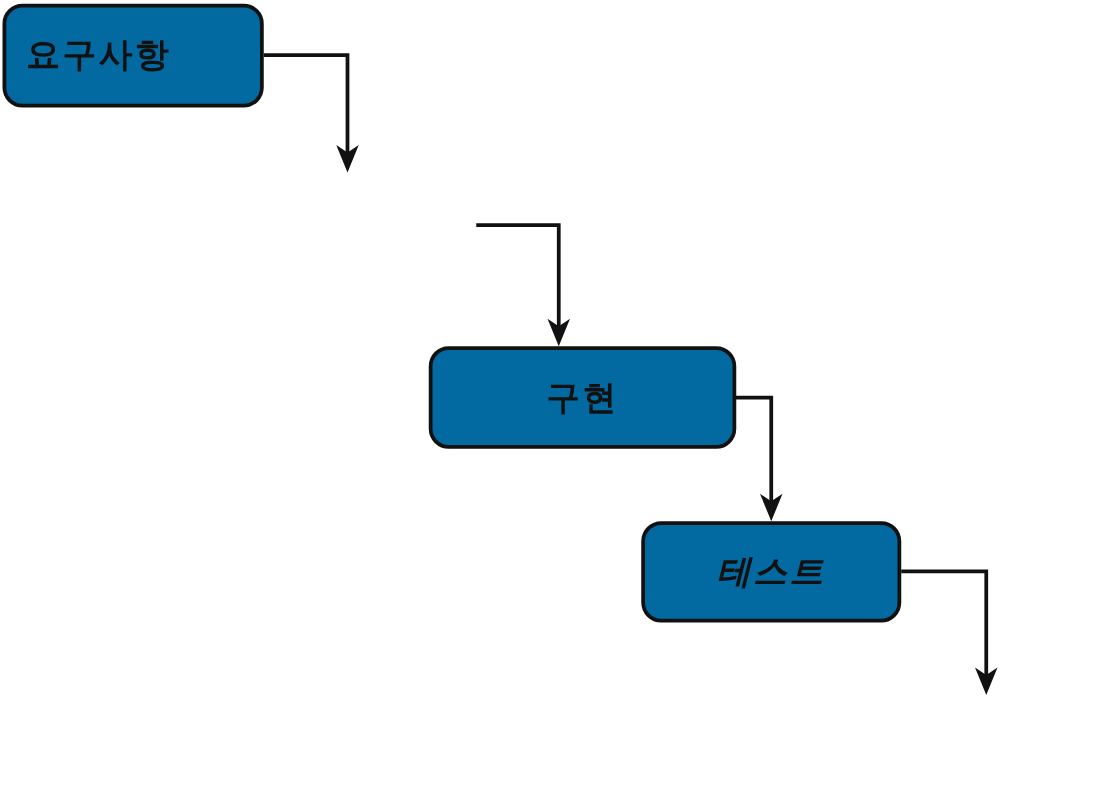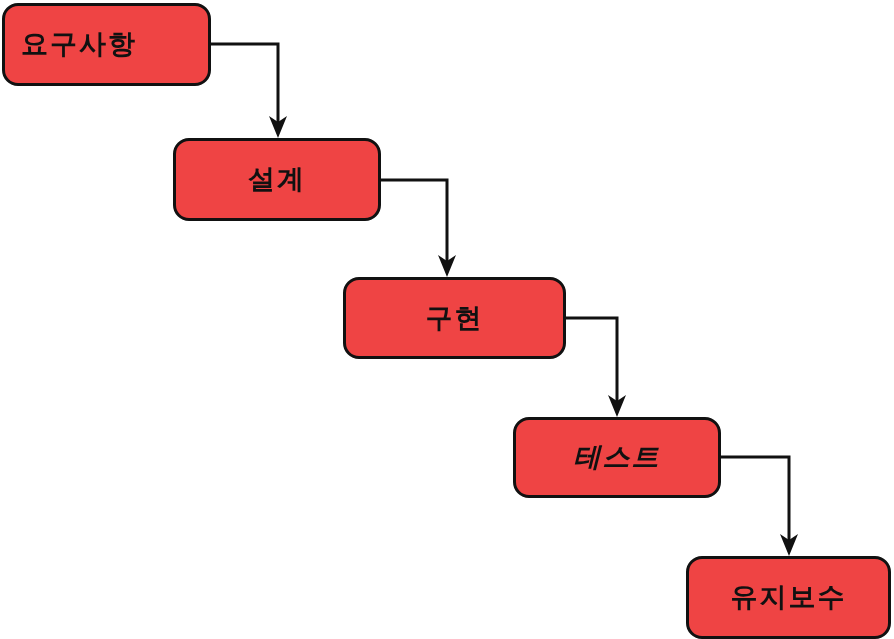--- a/index.html
+++ b/index.html
@@ -22,21 +22,21 @@
     position: absolute;
     left: 0;
     top: 0;
     width: 894px;
     height: 639px;
     display: block;
   }
   .node-box {
     position: absolute;
     box-sizing: border-box;
-    background: #ef4444;
+    background: #0369a1;
     border: 3px solid #111111;
     border-radius: 16px;
     display: flex;
     align-items: center;
   }
   .node-box.align-center { justify-content: center; }
   .node-box.align-left { justify-content: flex-start; padding-left: 16px; }
   .node-label {
     font-size: 27px;
     font-weight: bold;
@@ -67,29 +67,23 @@
     <g>
       <path fill="none" stroke="#111111" stroke-width="3" stroke-linecap="butt" stroke-linejoin="miter" d="M 721 457 L 789 457 L 789 548"></path>
       <polygon points="789,556 780,534 789,540 798,534" fill="#111111"></polygon>
     </g>
   </svg>
 
   <div class="node-box align-left" id="node-requirements" style="left: 2px; top: 3px; width: 209px; height: 83px; border-color: rgb(17, 17, 17);">
     <span class="node-label" style="color: rgb(17, 17, 17);">요구사항</span>
   </div>
 
-  <div class="node-box align-center" id="node-design" style="left: 173px; top: 138px; width: 208px; height: 83px; border-color: rgb(17, 17, 17);">
-    <span class="node-label" style="color: rgb(17, 17, 17);">설계</span>
-  </div>
 
-  <div class="node-box align-center" id="node-implementation" style="left: 343px; top: 277px; width: 223px; height: 82px; border-color: rgb(17, 17, 17);">
+  <div class="node-box align-center" id="node-implementation" style="left: 343px; top: 277px; width: 246px; height: 82px; border-color: rgb(17, 17, 17);">
     <span class="node-label" style="color: rgb(17, 17, 17);">구현</span>
   </div>
 
   <div class="node-box align-center" id="node-test" style="left: 513px; top: 417px; width: 208px; height: 81px; border-color: rgb(17, 17, 17); font-style: italic;">
     <span class="node-label" style="color: rgb(17, 17, 17);">테스트</span>
   </div>
 
-  <div class="node-box align-center" id="node-maintenance" style="left: 686px; top: 556px; width: 205px; height: 83px; border-color: rgb(17, 17, 17);">
-    <span class="node-label" style="color: rgb(17, 17, 17);">유지보수</span>
-  </div>
 
 </div>
 
 </body></html>

